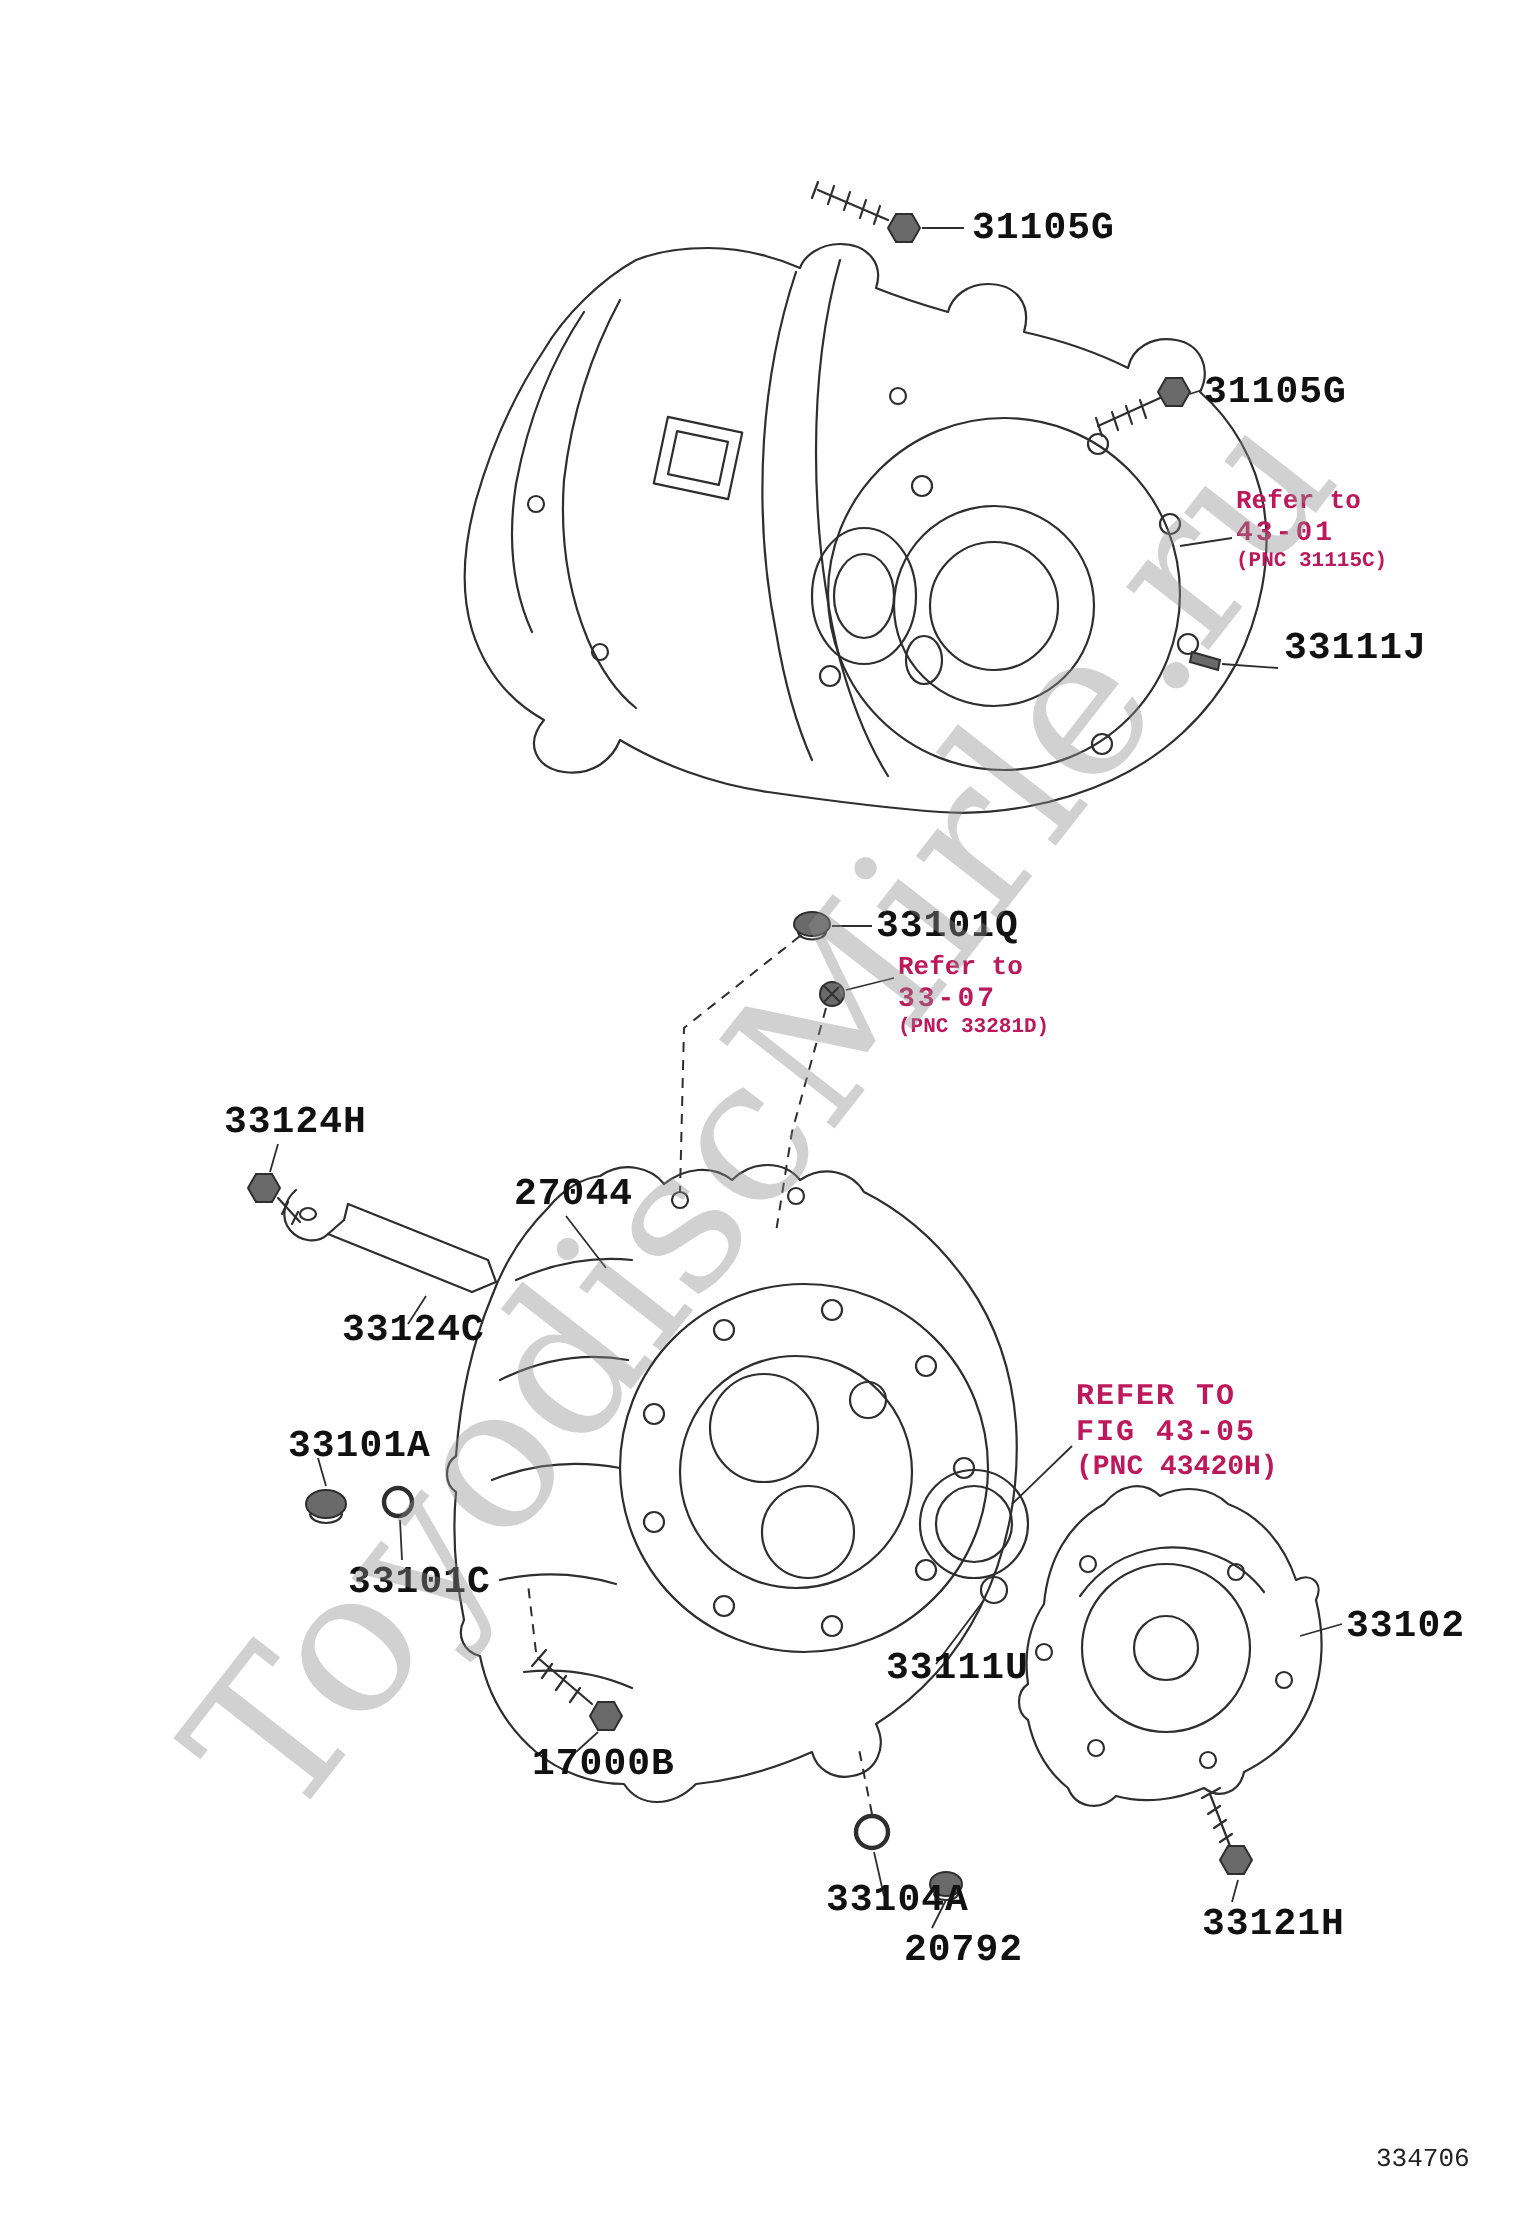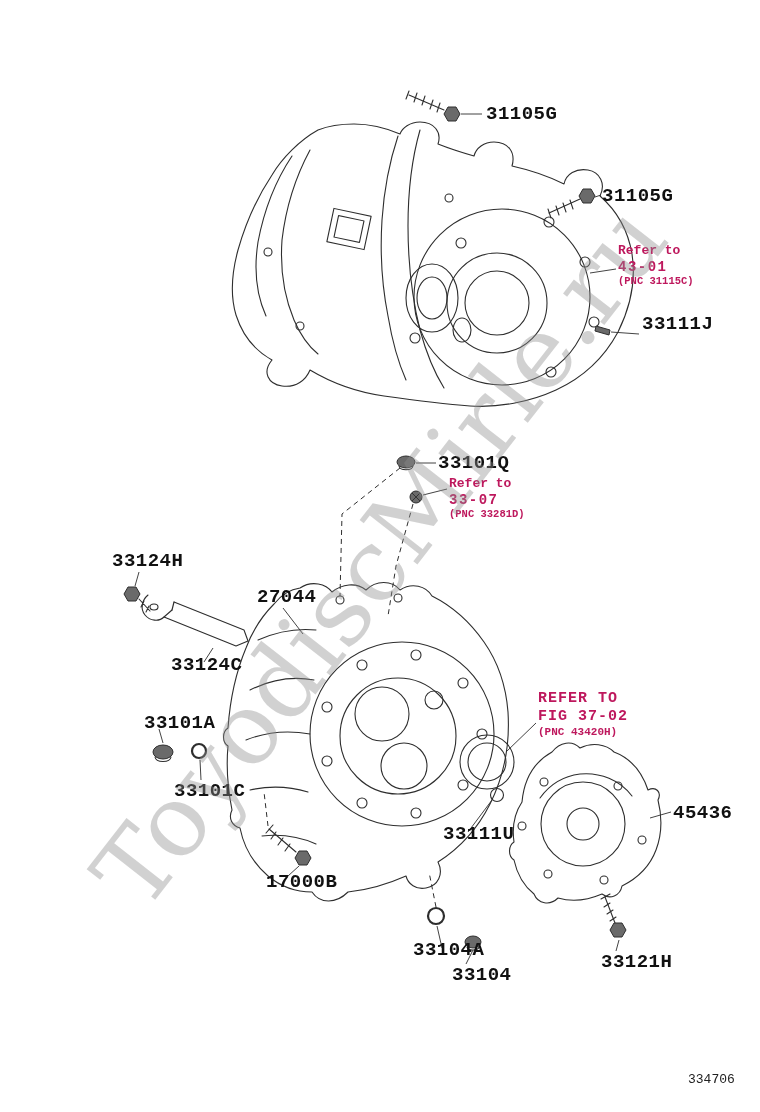--- a/index.html
+++ b/index.html
@@ -11,21 +11,21 @@
   .dash{fill:none;stroke:#2e2e2e;stroke-width:1;stroke-dasharray:5 4;}
   .fillh{fill:#6a6a6a;stroke:#2e2e2e;stroke-width:1;}
   .or{fill:none;stroke:#2e2e2e;stroke-width:2.2;}
   .callout{position:absolute;font-weight:700;font-size:19px;color:#111;letter-spacing:0.5px;white-space:nowrap;text-align:right;}
   .note{position:absolute;font-weight:700;color:#be185d;white-space:nowrap;line-height:1.2;}
   .note .l1{font-size:13px;}
   .note .l2{font-size:14px;letter-spacing:1.5px;font-family:Liberation Mono, monospace;}
   .note .l3{font-size:10.5px;}
   .bignote .l1{font-size:15px;letter-spacing:1px;}
   .bignote .l2{font-size:15px;letter-spacing:1px;}
-  .bignote .l3{font-size:11px;}
+  .bignote .l3{font-size:14px;}
   .fignum{position:absolute;font-size:13px;color:#222;}
   .watermark{position:absolute;left:50%;top:50%;
              transform:translate(-50%,-50%) rotate(-52deg);
              font-family:"DejaVu Serif","Liberation Serif",serif;
              font-size:100px;color:#8f8f8f;opacity:0.40;white-space:nowrap;pointer-events:none;}
 </style>
 </head>
 <body>
 
 <div class="stage">
@@ -203,40 +203,40 @@
   <div class="callout" style="left:602px;top:185px">31105G</div>
   <div class="callout" style="left:642px;top:313px">33111J</div>
   <div class="callout" style="left:438px;top:452px">33101Q</div>
   <div class="callout" style="left:112px;top:550px">33124H</div>
   <div class="callout" style="left:257px;top:586px">27044</div>
   <div class="callout" style="left:171px;top:654px">33124C</div>
   <div class="callout" style="left:144px;top:712px">33101A</div>
   <div class="callout" style="left:174px;top:780px">33101C</div>
   <div class="callout" style="left:266px;top:871px">17000B</div>
   <div class="callout" style="left:443px;top:823px">33111U</div>
-  <div class="callout" style="left:673px;top:802px">45436</div>
+  <div class="callout" style="left:673px;top:802px">33102</div>
   <div class="callout" style="left:413px;top:939px">33104A</div>
-  <div class="callout" style="left:452px;top:964px">33104</div>
+  <div class="callout" style="left:452px;top:964px">20792</div>
   <div class="callout" style="left:601px;top:951px">33121H</div>
 
   <div class="note" style="left:618px;top:243px">
     <div class="l1">Refer to</div>
     <div class="l2">43-01</div>
     <div class="l3">(PNC 31115C)</div>
   </div>
 
   <div class="note" style="left:449px;top:476px">
     <div class="l1">Refer to</div>
     <div class="l2">33-07</div>
     <div class="l3">(PNC 33281D)</div>
   </div>
 
   <div class="note bignote" style="left:538px;top:690px">
     <div class="l1">REFER TO</div>
-    <div class="l2">FIG 37-02</div>
+    <div class="l2">FIG 43-05</div>
     <div class="l3">(PNC 43420H)</div>
   </div>
 
   <div class="fignum" style="left:688px;top:1072px">334706</div>
 
   <div class="watermark">ToyodiscMirle.ru</div>
 
 </div>
 
 </body></html>

